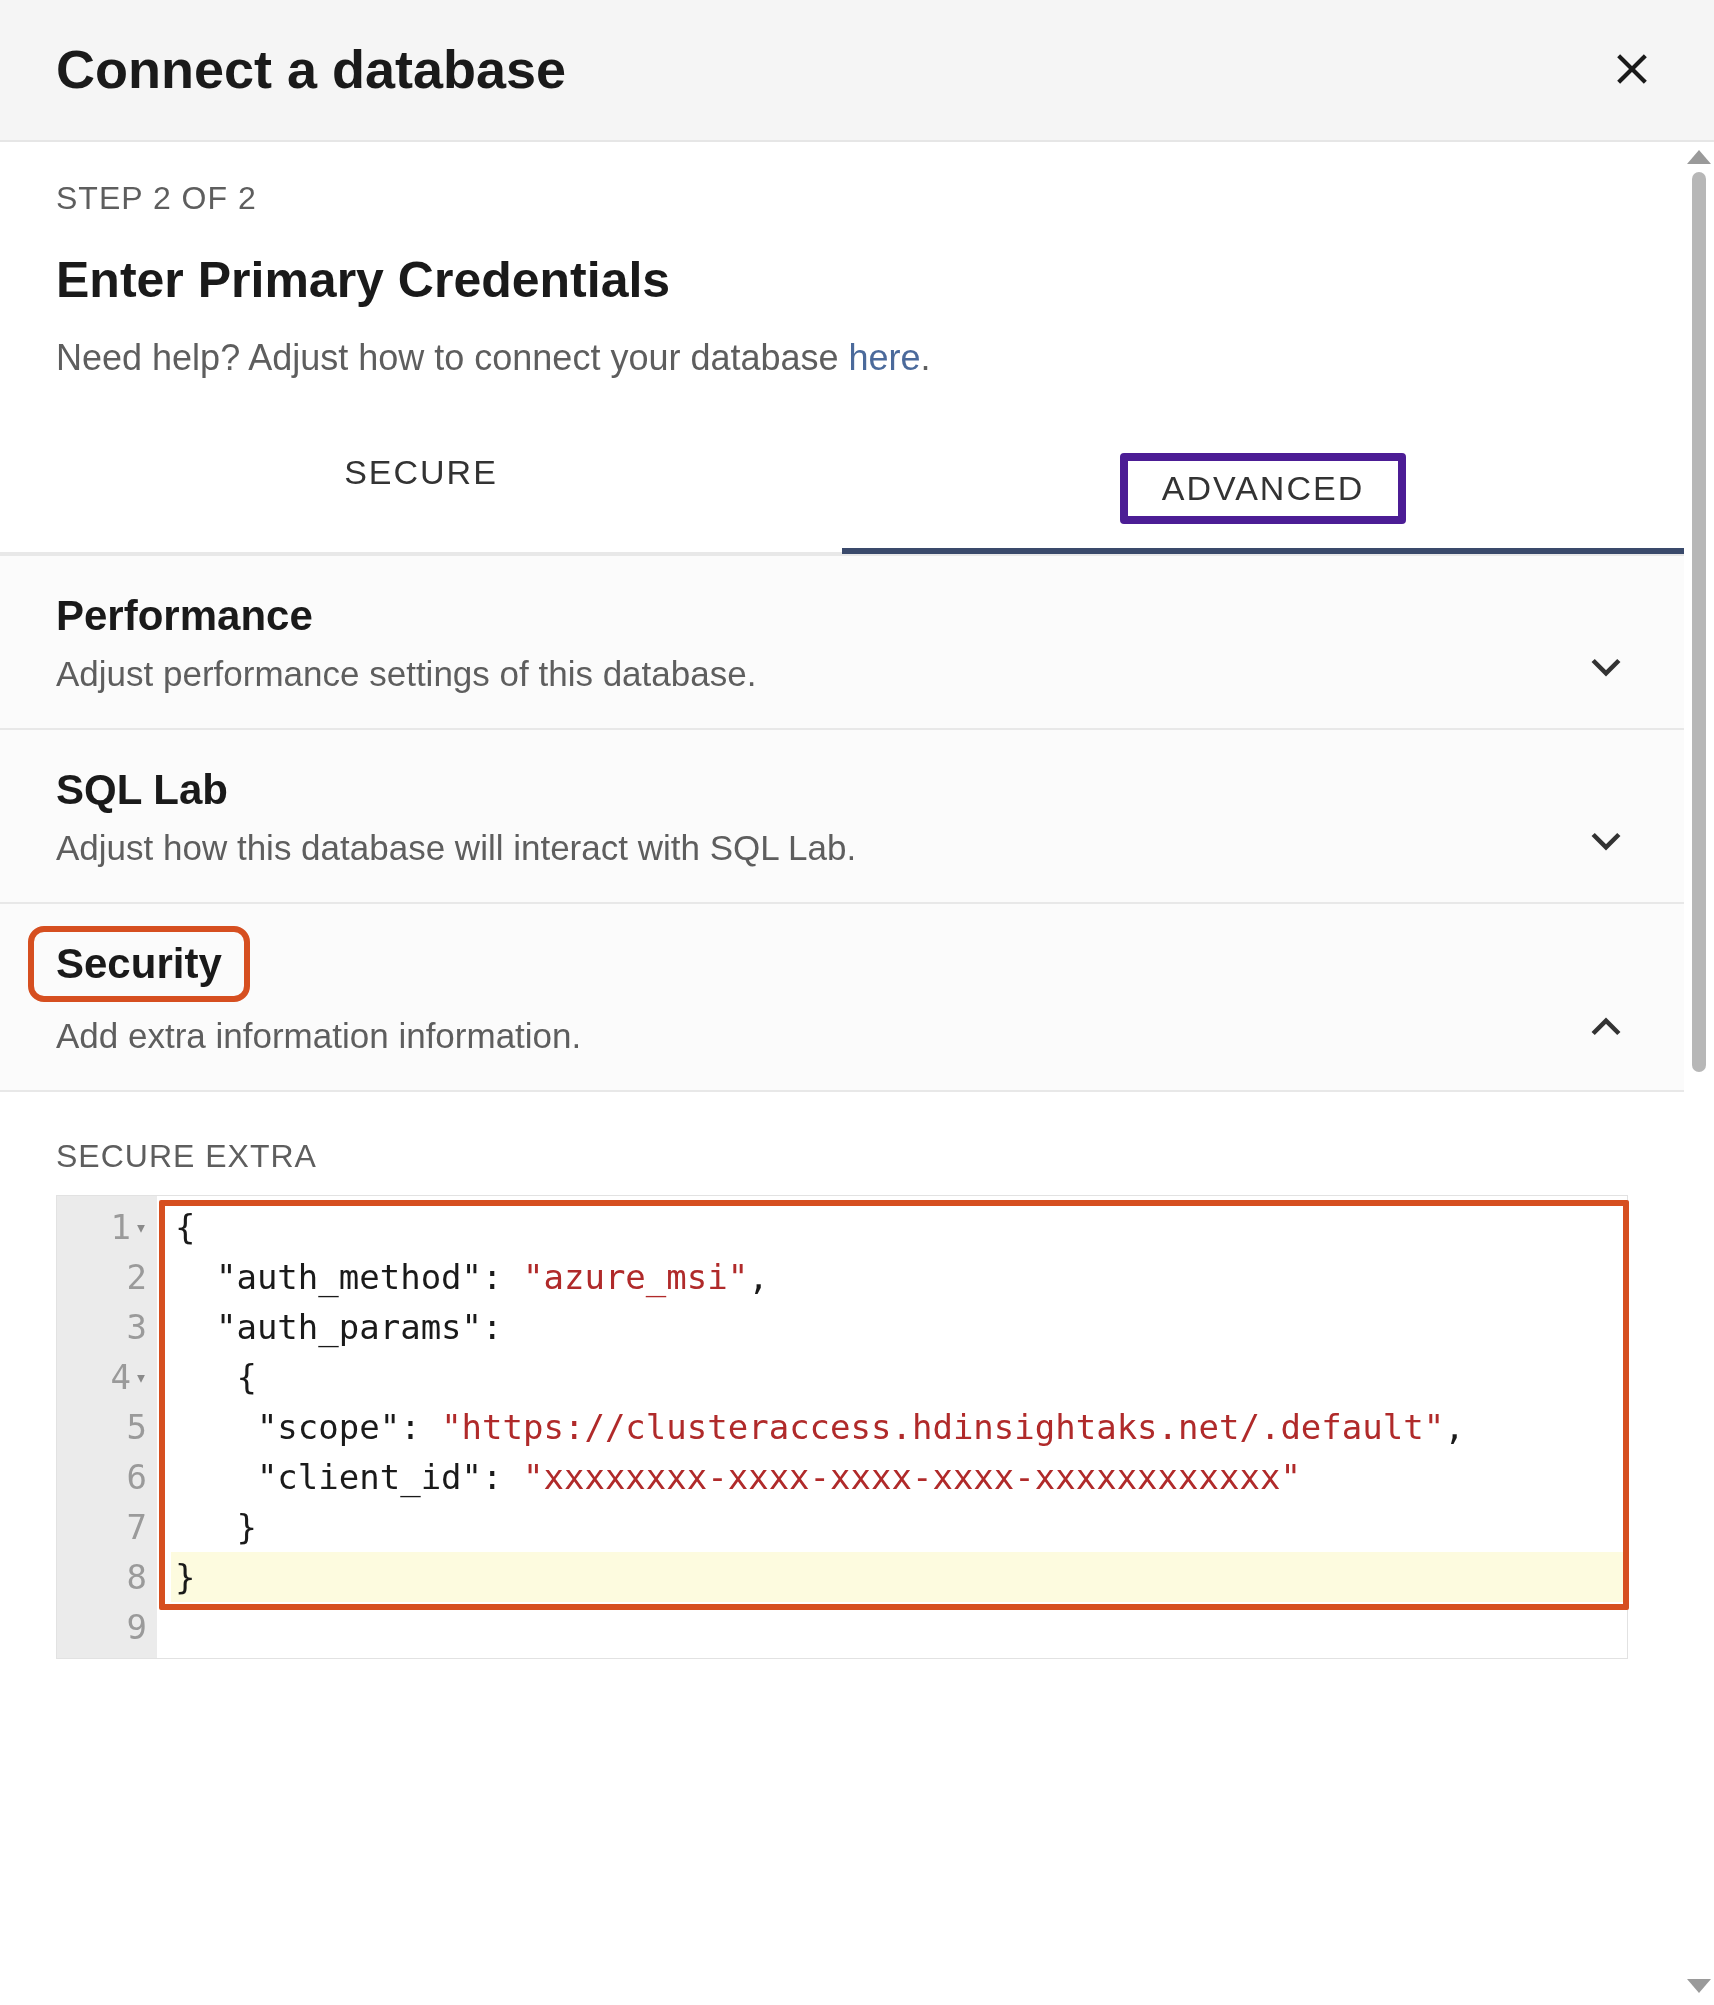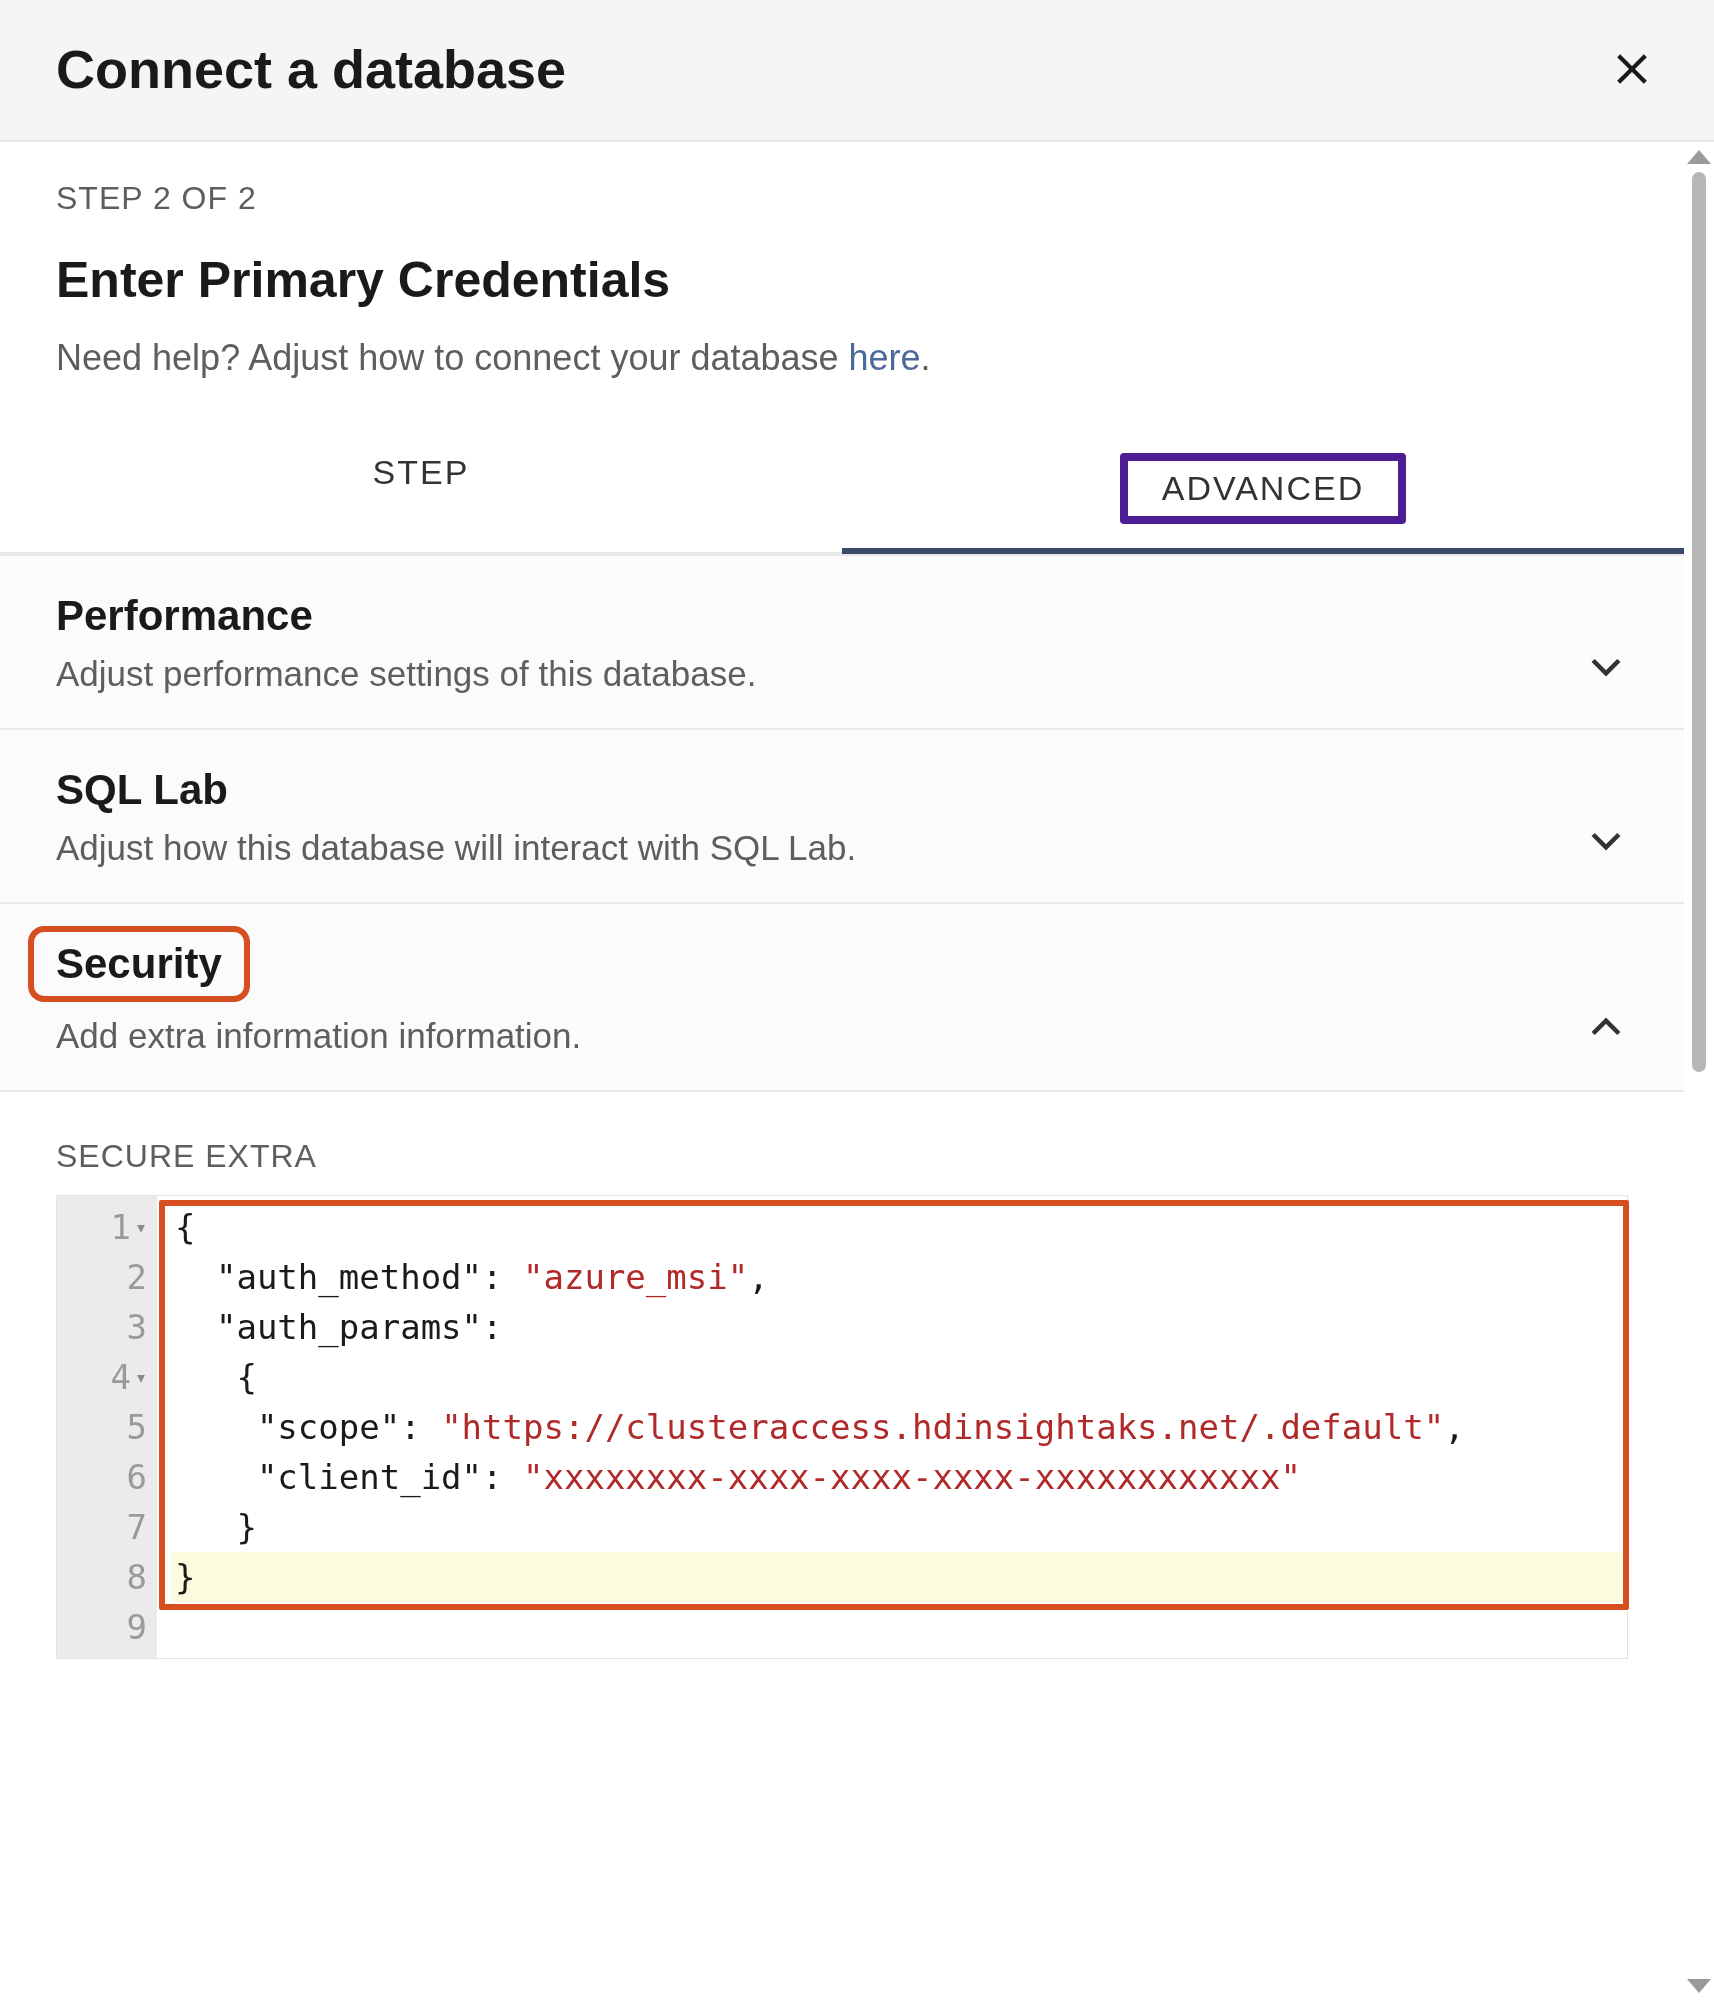--- a/index.html
+++ b/index.html
@@ -259,21 +259,21 @@
       <div class="step-header">
         <div class="step-indicator">STEP 2 OF 2</div>
         <div class="step-title">Enter Primary Credentials</div>
         <div class="help-line">
           <span>Need help? Adjust how to connect your database </span><a href="#" class="help-link">here</a><span>.</span>
         </div>
       </div>
 
       <div class="tabs-row">
         <div class="tab">
-          <span class="inner">STEP</span>
+          <span class="inner">SECURE</span>
         </div>
         <div class="tab active hl">
           <span class="inner">ADVANCED</span>
         </div>
       </div>
 
       <div class="accordion">
 
         <div class="acc-section">
           <div class="acc-left">

